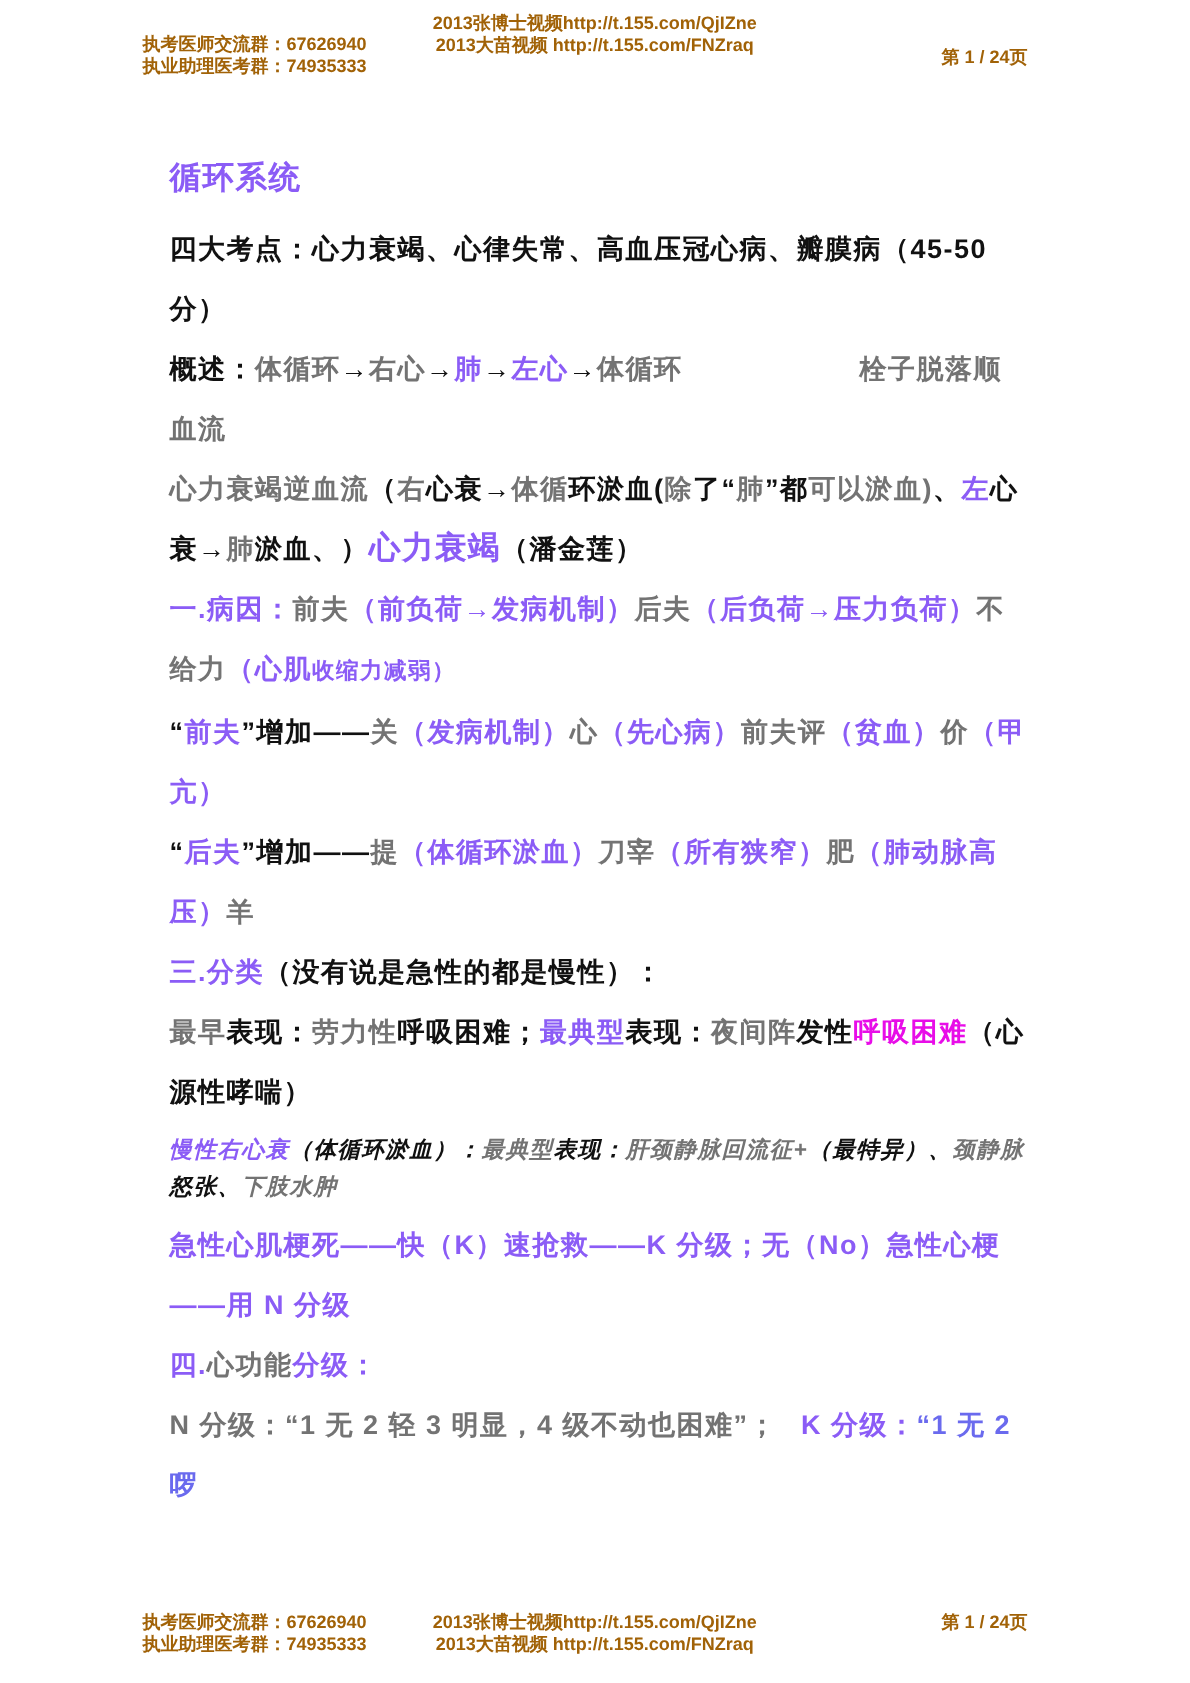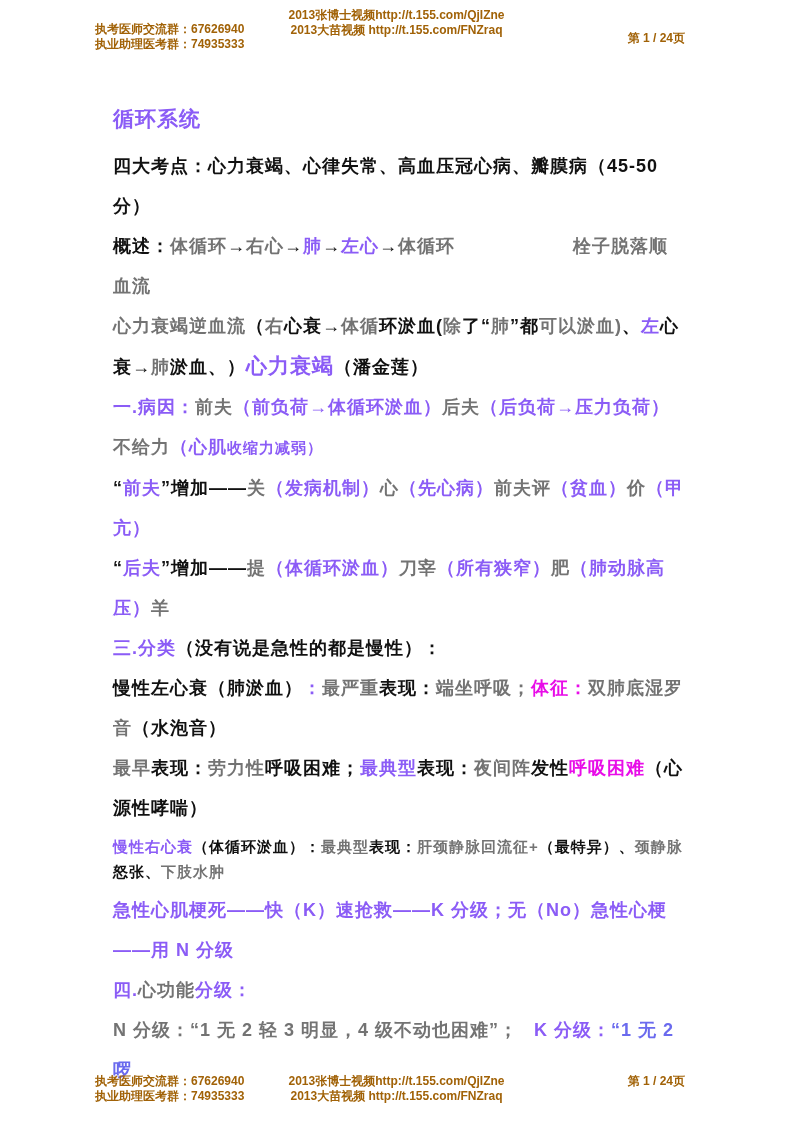--- a/index.html
+++ b/index.html
@@ -18,21 +18,21 @@
   .ftr-right{right:108px;top:1074px;}
   
   .doc{
     position:absolute;left:113px;top:96px;width:572px;
   }
   .para{
     font-size:18px;line-height:40px;font-weight:bold;color:#000;
     letter-spacing:1px;word-break:break-all;
   }
   .para.title{font-size:21px;line-height:46px;margin-bottom:4px;}
-  .para.smpara{font-size:15px;line-height:25px;margin:6px 0;}
+  .para.smpara{font-size:15px;line-height:25px;margin:6px 0;font-style:italic;}
   .seg{white-space:pre-wrap;}
   .seg.black{color:#111111;}
   .seg.red{color:#737373;}
   .seg.blue{color:#8b5cf6;}
   .seg.magenta{color:#e80ce8;}
   .seg.blue2{color:#6a6aee;}
   .seg.lg{font-size:21px;margin-top:40px;}
   .seg.sm{font-size:15px;}
   .seg.gap{display:inline-block;height:1px;}
 </style>
@@ -47,25 +47,24 @@
   <div>2013张博士视频http://t.155.com/QjIZne</div>
   <div>2013大苗视频 http://t.155.com/FNZraq</div>
 </div>
 <div class="hf-text hdr-right">第 1 / 24页</div>
 
 <div class="doc">
     <div class="para title"><span class="seg blue">循环系统</span></div>
     <div class="para"><span class="seg black">四大考点：心力衰竭、心律失常、高血压冠心病、瓣膜病（45-50 分）</span></div>
     <div class="para"><span class="seg black">概述：</span><span class="seg red">体循环</span><span class="seg black">→</span><span class="seg red">右心</span><span class="seg black">→</span><span class="seg blue">肺</span><span class="seg black">→</span><span class="seg blue">左心</span><span class="seg black">→</span><span class="seg red">体循环</span><span class="seg black gap" style="width: 118px;"></span><span class="seg red">栓子脱落顺</span><span class="seg red">血流</span></div>
     <div class="para"><span class="seg red">心力衰竭逆血流</span><span class="seg black">（</span><span class="seg red">右</span><span class="seg black">心衰→</span><span class="seg red">体循</span><span class="seg black">环淤血(</span><span class="seg red">除</span><span class="seg black">了“</span><span class="seg red">肺</span><span class="seg black">”都</span><span class="seg red">可以淤血)</span><span class="seg black">、</span><span class="seg blue">左</span><span class="seg black">心衰→</span><span class="seg red">肺</span><span class="seg black">淤血、）</span><span class="seg blue lg">心力衰竭</span><span class="seg black">（潘金莲）</span></div>
-    <div class="para"><span class="seg blue">一.病因：</span><span class="seg red">前夫</span><span class="seg blue">（前负荷→体循环淤血）</span><span class="seg red">后夫</span><span class="seg blue">（后负荷→压力负荷）</span><span class="seg red">不给力</span><span class="seg blue">（心肌</span><span class="seg blue sm">收缩力减弱）</span></div>
+    <div class="para"><span class="seg blue">一.病因：</span><span class="seg red">前夫</span><span class="seg blue">（前负荷→发病机制）</span><span class="seg red">后夫</span><span class="seg blue">（后负荷→压力负荷）</span><span class="seg red">不给力</span><span class="seg blue">（心肌</span><span class="seg blue sm">收缩力减弱）</span></div>
     <div class="para"><span class="seg black">“</span><span class="seg blue">前夫</span><span class="seg black">”增加——</span><span class="seg red">关</span><span class="seg blue">（发病机制）</span><span class="seg red">心</span><span class="seg blue">（先心病）</span><span class="seg red">前夫评</span><span class="seg blue">（贫血）</span><span class="seg red">价</span><span class="seg blue">（甲亢）</span></div>
     <div class="para"><span class="seg black">“</span><span class="seg blue">后夫</span><span class="seg black">”增加——</span><span class="seg red">提</span><span class="seg blue">（体循环淤血）</span><span class="seg red">刀宰</span><span class="seg blue">（所有狭窄）</span><span class="seg red">肥</span><span class="seg blue">（肺动脉高压）</span><span class="seg red">羊</span></div>
     <div class="para"><span class="seg blue">三.分类</span><span class="seg black">（没有说是急性的都是慢性）：</span></div>
-    <div class="para"><span class="seg black">慢性左心衰（肺淤血）</span><span class="seg blue">：</span><span class="seg red">最严重</span><span class="seg black">表现：</span><span class="seg red">端坐呼吸；</span><span class="seg magenta">体征：</span><span class="seg red">双肺底湿罗音</span><span class="seg black">（水泡音）</span></div>
     <div class="para"><span class="seg red">最早</span><span class="seg black">表现：</span><span class="seg red">劳力性</span><span class="seg black">呼吸困难；</span><span class="seg blue">最典型</span><span class="seg black">表现：</span><span class="seg red">夜间阵</span><span class="seg black">发性</span><span class="seg magenta">呼吸困难</span><span class="seg black">（心源性哮喘）</span></div>
     <div class="para smpara"><span class="seg blue">慢性右心衰</span><span class="seg black">（体循环淤血）：</span><span class="seg red">最典型</span><span class="seg black">表现：</span><span class="seg red">肝颈静脉回流征+</span><span class="seg black">（最特异）、</span><span class="seg red">颈静脉</span><span class="seg black">怒张、</span><span class="seg red">下肢水肿</span></div>
     <div class="para"><span class="seg blue">急性心肌梗死——快（K）速抢救——K 分级；无（No）急性心梗——用 N 分级</span></div>
     <div class="para"><span class="seg blue">四.</span><span class="seg red">心功能</span><span class="seg blue">分级：</span></div>
     <div class="para"><span class="seg red">N 分级：“1 无 2 轻 3 明显，4 级不动也困难”；</span><span class="seg black gap" style="width: 16px;"></span><span class="seg blue">K 分级：</span><span class="seg blue2">“1 无 2 啰</span></div>
   </div>
 
 <div class="hf-text ftr-left">
   <div>执考医师交流群：67626940</div>
   <div>执业助理医考群：74935333</div>

